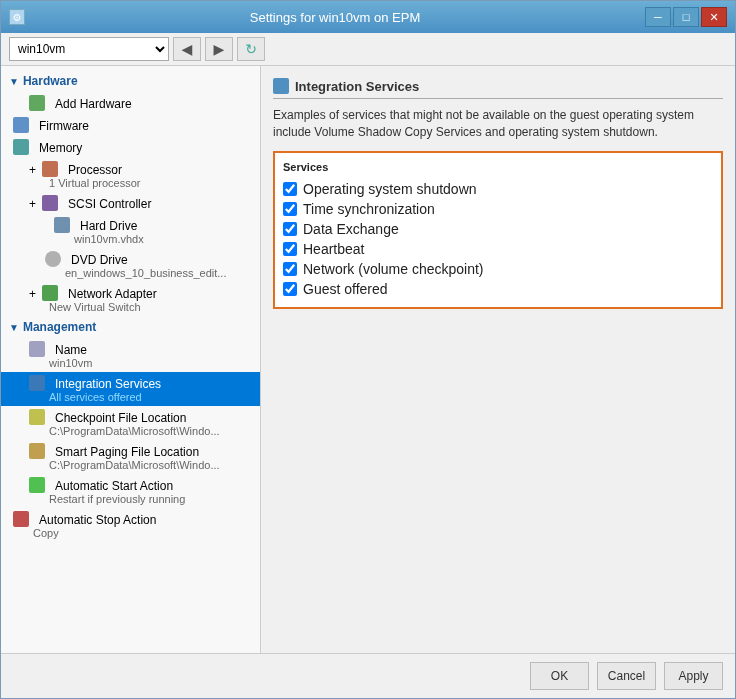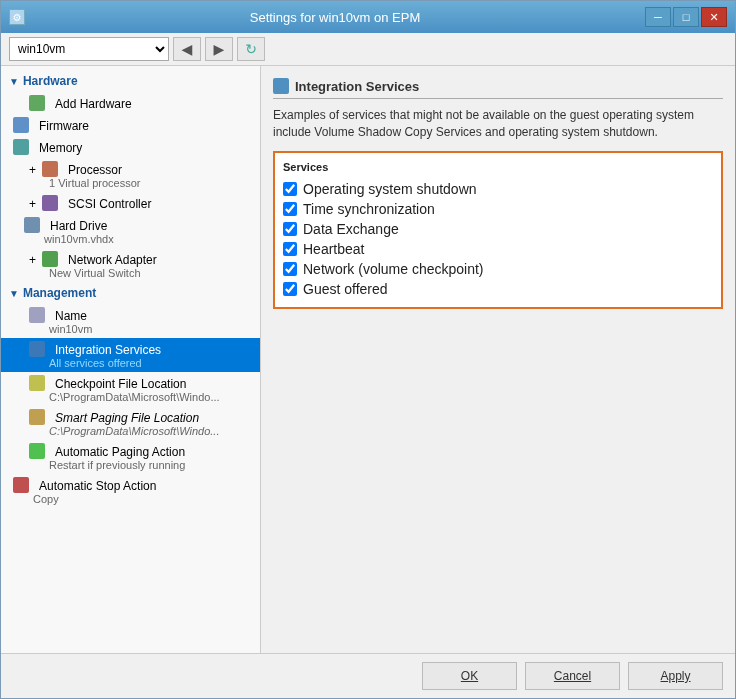--- a/index.html
+++ b/index.html
@@ -226,28 +226,27 @@
     .footer {
       background: #f0f0f0;
       border-top: 1px solid #ccc;
       padding: 8px 12px;
       display: flex;
       justify-content: flex-end;
       gap: 8px;
       flex-shrink: 0;
     }
     .footer-btn {
-      width: 95px;
+      width: 59px;
       height: 28px;
       background: #e8e8e8;
       border: 1px solid #bbb;
       cursor: pointer;
       font-size: 12px;
       color: #333;
-      text-decoration: underline;
     }
   </style>
 </head>
 <body>
 
 <div class="window">
 
   <div class="titlebar">
     <div class="titlebar-icon">⚙</div>
     <div class="titlebar-title">Settings for win10vm on EPM</div>
@@ -307,28 +306,35 @@
       </div>
 
       <div class="sidebar-item" style="padding-left:28px;">
         <div class="item-main">
           <div class="expander">+</div>
           <div class="item-icon" style="background:#8060a0;border-radius:2px;"></div>
           <span class="item-label">SCSI Controller</span>
         </div>
       </div>
 
-      <div class="sidebar-item" style="padding-left:23px;">
+      <div class="sidebar-item" style="padding-left:44px;margin-left:9px;">
         <div class="item-main">
           <div class="item-icon" style="background:#7090b0;border-radius:2px;"></div>
           <span class="item-label">Hard Drive</span>
         </div>
         <div class="item-sub" style="padding-left:20px;">win10vm.vhdx</div>
       </div>
 
+      <div class="sidebar-item" style="padding-left:44px;">
+        <div class="item-main">
+          <div class="item-icon" style="background:#b0b0b0;border-radius:50%;"></div>
+          <span class="item-label">DVD Drive</span>
+        </div>
+        <div class="item-sub" style="padding-left:20px;">en_windows_10_business_edit...</div>
+      </div>
 
       <div class="sidebar-item" style="padding-left:28px;">
         <div class="item-main">
           <div class="expander">+</div>
           <div class="item-icon" style="background:#50a050;border-radius:2px;"></div>
           <span class="item-label">Network Adapter</span>
         </div>
         <div class="item-sub">New Virtual Switch</div>
       </div>
 
@@ -354,32 +360,32 @@
       </div>
 
       <div class="sidebar-item" style="padding-left:28px;">
         <div class="item-main">
           <div class="item-icon" style="background:#c0c050;border-radius:2px;"></div>
           <span class="item-label">Checkpoint File Location</span>
         </div>
         <div class="item-sub">C:\ProgramData\Microsoft\Windo...</div>
       </div>
 
-      <div class="sidebar-item" style="padding-left:28px;font-style:italic;">
+      <div class="sidebar-item" style="padding-left:28px;">
         <div class="item-main">
           <div class="item-icon" style="background:#c0a050;border-radius:2px;"></div>
           <span class="item-label">Smart Paging File Location</span>
         </div>
         <div class="item-sub">C:\ProgramData\Microsoft\Windo...</div>
       </div>
 
       <div class="sidebar-item" style="padding-left:28px;">
         <div class="item-main">
           <div class="item-icon" style="background:#50c050;border-radius:2px;"></div>
-          <span class="item-label">Automatic Paging Action</span>
+          <span class="item-label">Automatic Start Action</span>
         </div>
         <div class="item-sub">Restart if previously running</div>
       </div>
 
       <div class="sidebar-item" style="padding-left:12px;">
         <div class="item-main">
           <div class="item-icon" style="background:#c05050;border-radius:2px;"></div>
           <span class="item-label">Automatic Stop Action</span>
         </div>
         <div class="item-sub">Copy</div>

